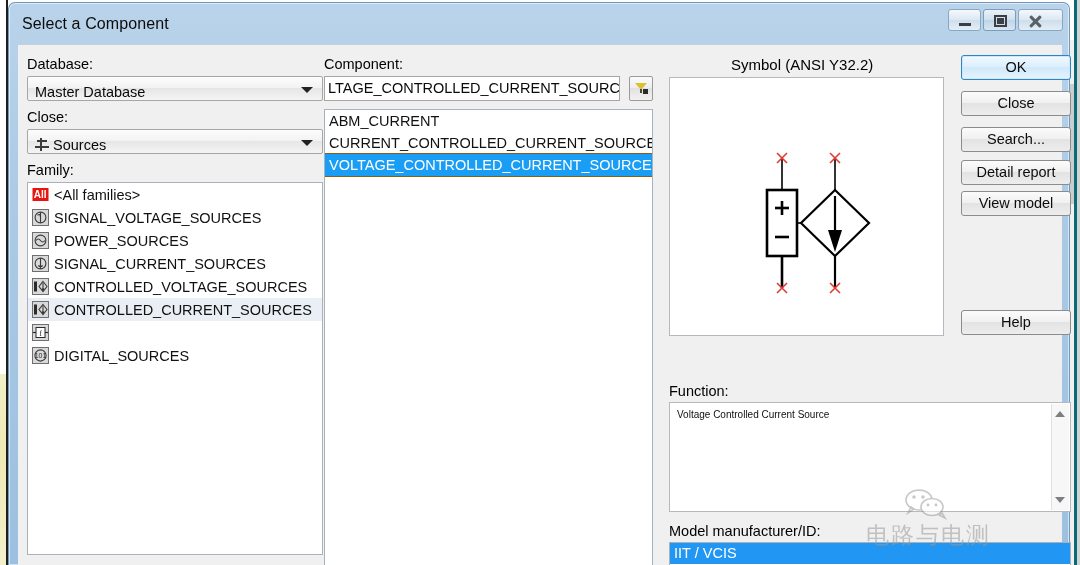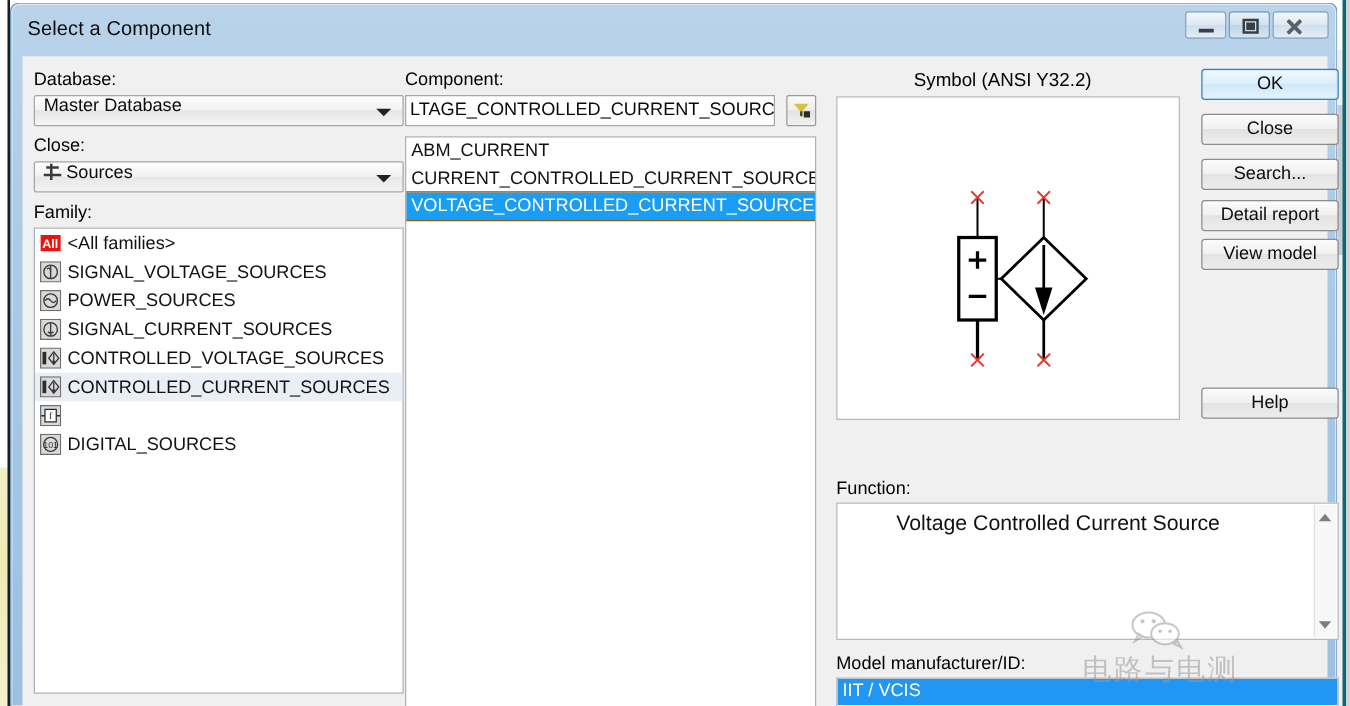--- a/index.html
+++ b/index.html
@@ -137,21 +137,21 @@
 
   
   .combo {
     position: absolute;
     height: 25px;
     background: linear-gradient(180deg,#fdfdfd 0%, #f2f2f2 48%, #e6e6e6 50%, #f4f4f4 100%);
     border: 1px solid #a6a6a6;
     border-radius: 2px;
     box-sizing: border-box;
     display: flex;
-    align-items: flex-start;
+    align-items: flex-end;
   }
   .combo-text {
     font-size: 14.5px;
     color: #0a0a0a;
     margin-left: 7px;
     white-space: nowrap;
   }
   .combo-arrow {
     position: absolute;
     right: 9px; top: 10px;
@@ -291,24 +291,23 @@
   
   .funcbox {
     position: absolute;
     background: #ffffff;
     border: 1px solid #b3b9bf;
     box-sizing: border-box;
   }
   .func-text {
     position: absolute;
     left: 7px; top: 6px;
-    font-size: 17px;
+    font-size: 10px;
     color: #111;
     white-space: nowrap;
-    margin-left: 40px;
   }
   .vscroll {
     position: absolute;
     right: 1px; top: 1px;
     width: 17px; bottom: 1px;
     background: #f7f7f7;
     border-left: 1px solid #e1e1e1;
   }
   .vs-arrow {
     position: absolute;

